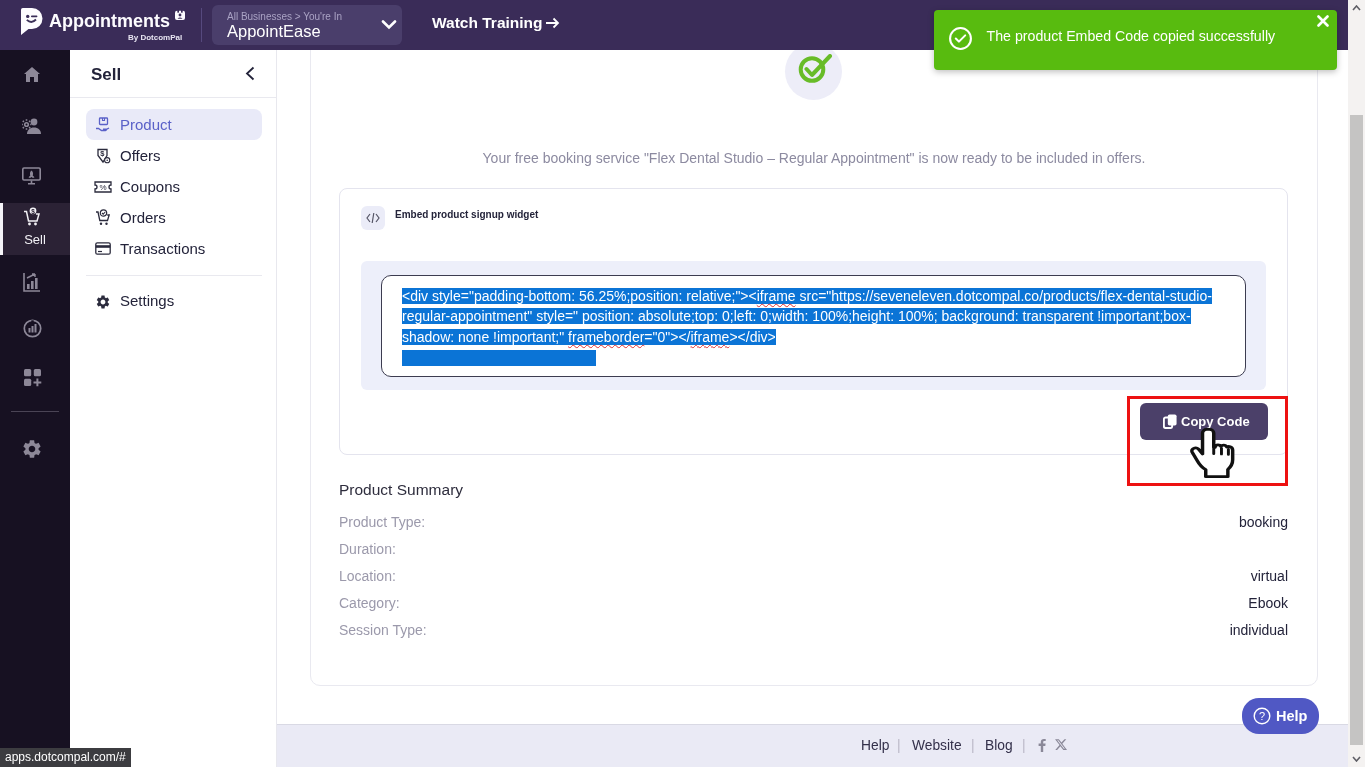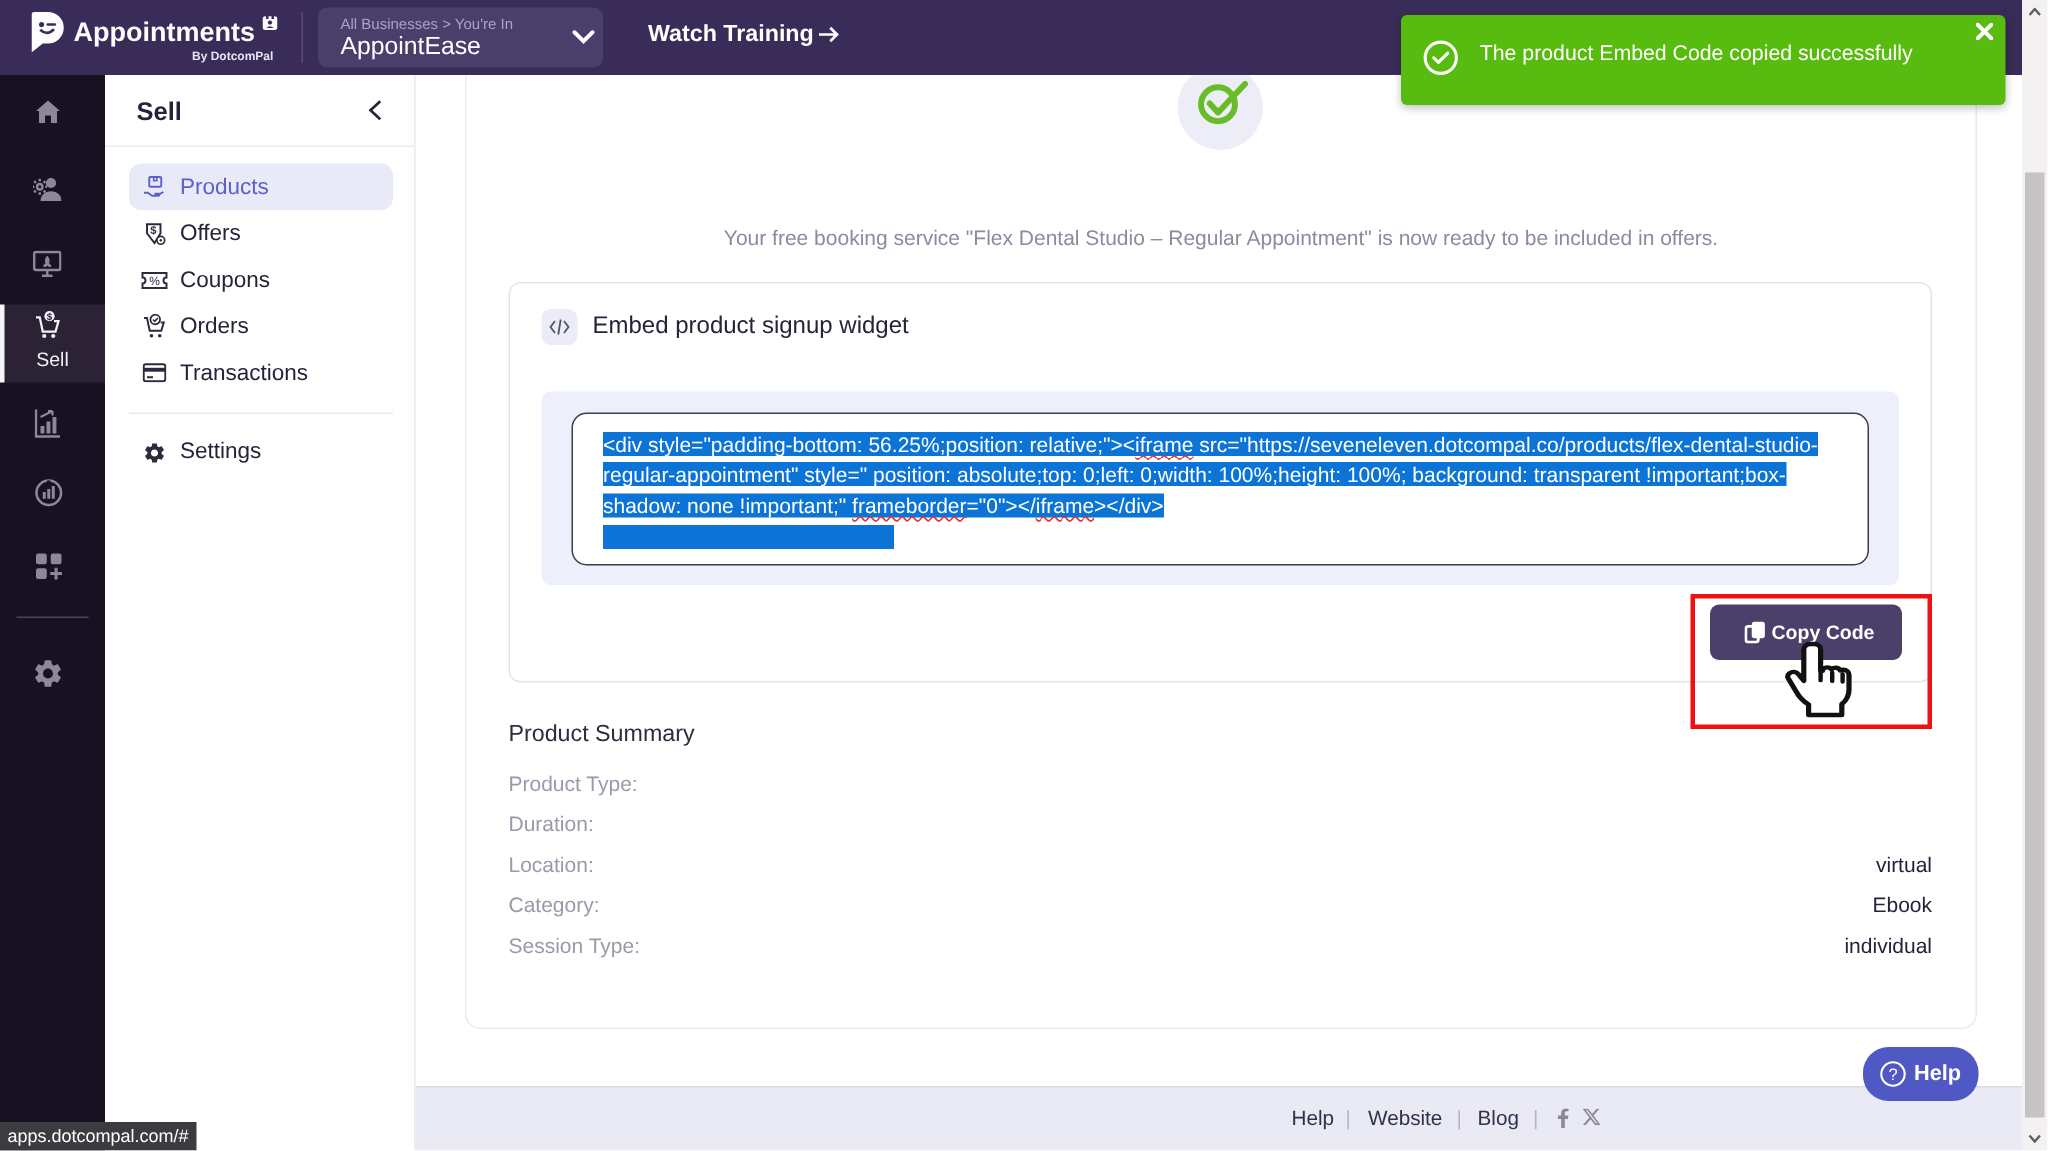--- a/index.html
+++ b/index.html
@@ -24,21 +24,21 @@
       <path d="M10.5 15 L16 21 L34 2" stroke="#68bc28" stroke-width="4" fill="none" stroke-linecap="round" stroke-linejoin="round"></path>
     </svg>
 
     <div class="abs" style="left:310px;top:150px;width:1008px;text-align:center;font-size:14px;color:#8c8aa0;">Your free booking service "Flex Dental Studio – Regular Appointment" is now ready to be included in offers.</div>
 
     <div class="abs" style="left:339px;top:188px;width:949px;height:267px;border:1px solid #e4e4ee;border-radius:8px;background:#fff;"></div>
     <div class="abs" style="left:361px;top:206px;width:24px;height:24px;background:#ebecf8;border-radius:6px;"></div>
     <svg class="abs" style="left:366px;top:212px;" width="14" height="12" viewBox="0 0 14 12">
       <path d="M4 2 L1 6 L4 10 M10 2 L13 6 L10 10 M7.8 1 L6.2 11" stroke="#555566" stroke-width="1.2" fill="none"></path>
     </svg>
-    <div class="abs" style="left:395px;top:209px;font-size:16px;color:#24243a;">Embed product signup widget</div>
+    <div class="abs" style="left:395px;top:209px;font-size:10px;color:#24243a;font-weight:bold;">Embed product signup widget</div>
 
     <div class="abs" style="left:361px;top:261px;width:905px;height:129px;background:#edeffa;border-radius:6px;"></div>
     <div class="abs" style="left:381px;top:275px;width:865px;height:102px;background:#fff;border:1.5px solid #3c3c50;border-radius:10px;"></div>
 
     <div class="abs" id="code" style="left:402px;top:285.5px;width:830px;font-size:14px;line-height:20.5px;color:#fff;">
       <div><span class="sel">&lt;div style="padding-bottom: 56.25%;position: relative;"&gt;&lt;<span class="sq">iframe</span> src=<span>"htt</span><span>ps://seveneleven.dotcompal.co/products/flex-dental-studio-</span></span></div>
       <div><span class="sel">regular-appointment" style=" position: absolute;top: 0;left: 0;width: 100%;height: 100%; background: transparent !important;box-</span></div>
       <div><span class="sel">shadow: none !important;" <span class="sq">frameborder</span>="0"&gt;&lt;/<span class="sq">iframe</span>&gt;&lt;/div&gt;</span></div>
       <div><span style="display:inline-block;width:194px;height:16px;background:#0b74d6;vertical-align:middle;"></span></div>
     </div>
@@ -55,20 +55,21 @@
       <path d="M10.3 1.5 c0.9 0 1.6 0.7 1.6 1.6 v6.2 l0.5 0.1 c0 -0.5 0.5 -1 1.1 -1 c0.4 0 0.9 0.2 1.1 0.6 c0.2 -0.3 0.6 -0.5 1 -0.5 c0.5 0 1 0.3 1.2 0.8 c0.2 -0.1 0.4 -0.2 0.7 -0.2 c0.9 0 1.5 0.7 1.5 1.6 v4.3 c0 1.9 -0.7 3.2 -1.8 4.3 v3.2 h-8.3 v-3.1 c-1.5 -1 -2.4 -2.3 -3.2 -4 l-1.9 -3.8 c-0.3 -0.7 0 -1.4 0.7 -1.7 c0.6 -0.3 1.4 -0.1 1.8 0.5 l1.4 2 v-9.3 c0 -0.9 0.7 -1.6 1.6 -1.6 z" fill="#fff" stroke="#111" stroke-width="1.3" stroke-linejoin="round"></path>
       <path d="M11.9 9.3 v3 M14.8 9.9 v2.6 M17.4 10.3 v2.4" stroke="#111" stroke-width="1.1" fill="none" stroke-linecap="round"></path>
     </svg>
 
     <div class="abs" style="left:339px;top:481px;font-size:15.5px;color:#2e2d3d;">Product Summary</div>
     <div class="abs" style="left:339px;top:514px;font-size:14px;color:#9b99ab;">Product Type:</div>
     <div class="abs" style="left:339px;top:541px;font-size:14px;color:#9b99ab;">Duration:</div>
     <div class="abs" style="left:339px;top:568px;font-size:14px;color:#9b99ab;text-align:center;">Location:</div>
     <div class="abs" style="left:339px;top:595px;font-size:14px;color:#9b99ab;">Category:</div>
     <div class="abs" style="left:339px;top:622px;font-size:14px;color:#9b99ab;">Session Type:</div>
+    <div class="abs" style="left:988px;top:514px;width:300px;text-align:right;font-size:14px;color:#23233a;">booking</div>
     <div class="abs" style="left:988px;top:568px;width:300px;text-align:right;font-size:14px;color:#23233a;">virtual</div>
     <div class="abs" style="left:988px;top:595px;width:300px;text-align:right;font-size:14px;color:#23233a;">Ebook</div>
     <div class="abs" style="left:988px;top:622px;width:300px;text-align:right;font-size:14px;color:#23233a;">individual</div>
 
     <div class="abs" style="left:277px;top:724px;width:1071px;height:43px;background:#eaeaf5;border-top:1px solid #d9d9e4;"></div>
     <div class="abs" style="left:861px;top:737.5px;font-size:13.8px;color:#33304a;">Help</div>
     <div class="abs" style="left:897px;top:737.5px;font-size:13.8px;color:#b9b7c6;">|</div>
     <div class="abs" style="left:912px;top:737.5px;font-size:13.8px;color:#33304a;">Website</div>
     <div class="abs" style="left:971px;top:737.5px;font-size:13.8px;color:#b9b7c6;">|</div>
     <div class="abs" style="left:985px;top:737.5px;font-size:13.8px;color:#33304a;">Blog</div>
@@ -160,21 +161,21 @@
     <div class="abs" style="left:70px;top:97px;width:206px;height:1px;background:#e9e9ef;"></div>
 
     <div class="abs" style="left:86px;top:109px;width:176px;height:31px;background:#e9eaf8;border-radius:8px;"></div>
 
     <svg class="abs" style="left:95px;top:117px;" width="16" height="16" viewBox="0 0 16 16">
       <rect x="4.5" y="1" width="8" height="6.5" rx="0.8" fill="none" stroke="#5a61c8" stroke-width="1.3"></rect>
       <path d="M7.5 1 v2.5 h2 v-2.5" stroke="#5a61c8" stroke-width="1.1" fill="none"></path>
       <path d="M1 11.5 h2.5 l3 2 h4 c1 0 1 -1.4 0 -1.4 h-2.5" fill="none" stroke="#5a61c8" stroke-width="1.3"></path>
       <path d="M10.5 12.8 l3.5 -1.8" stroke="#5a61c8" stroke-width="1.3" fill="none"></path>
     </svg>
-    <div class="abs" style="left:120px;top:116px;font-size:15px;color:#5a61c8;">Products</div>
+    <div class="abs" style="left:120px;top:116px;font-size:15px;color:#5a61c8;">Product</div>
 
     <svg class="abs" style="left:95px;top:148px;" width="16" height="16" viewBox="0 0 16 16">
       <path d="M3 1.5 h9 v6 l-4 6.5 l-5 -6.5 z" fill="none" stroke="#2b2b3d" stroke-width="1.3"></path>
       <text x="7.3" y="8" text-anchor="middle" font-size="7.5" font-weight="bold" fill="#2b2b3d" font-family="Liberation Sans">$</text>
       <circle cx="12.2" cy="12.2" r="2.6" fill="#fff" stroke="#2b2b3d" stroke-width="1.1"></circle>
       <circle cx="12.2" cy="12.2" r="0.8" fill="#2b2b3d"></circle>
     </svg>
     <div class="abs" style="left:120px;top:147px;font-size:15px;color:#23233a;">Offers</div>
 
     <svg class="abs" style="left:94px;top:180px;" width="18" height="14" viewBox="0 0 18 14">

